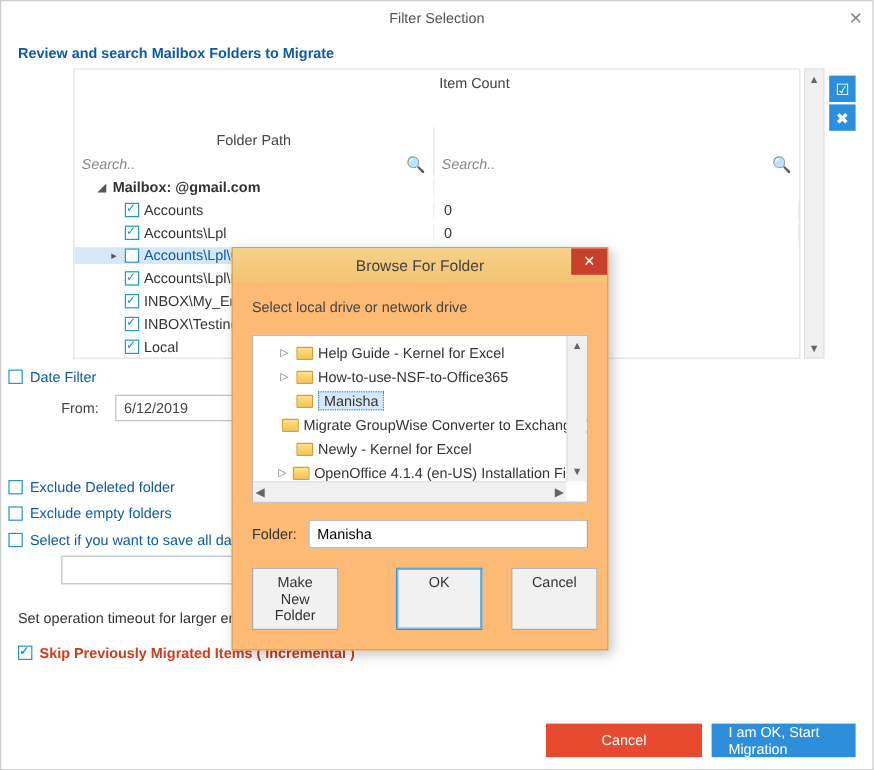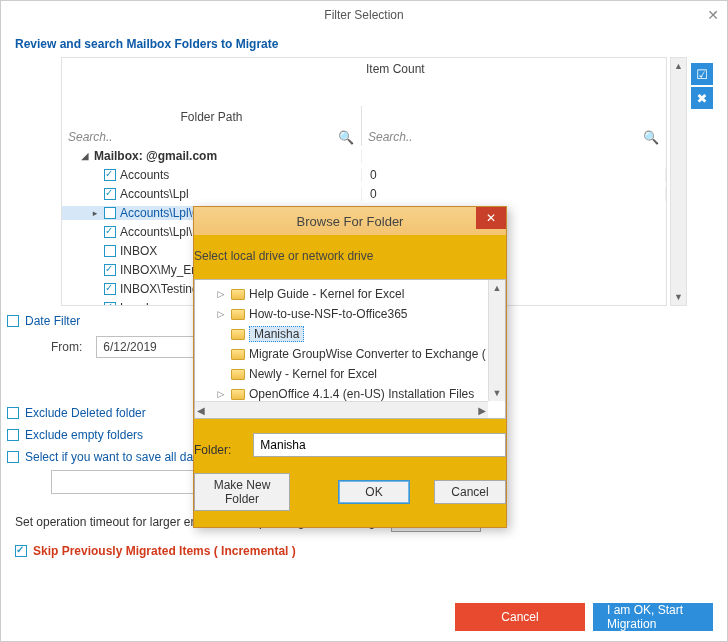--- a/index.html
+++ b/index.html
@@ -54,36 +54,36 @@
   
   .footer { position: absolute; bottom: 10px; right: 14px; display: flex; gap: 8px; }
   .btn { height: 28px; display: flex; align-items: center; justify-content: center; color: #fff; font-size: 12px; padding: 0 14px; }
   .btn-cancel { background: #e74a2e; width: 130px; }
   .btn-start { background: #2d8fdb; width: 120px; }
   
   
   .modal { position: absolute; left: 192px; top: 157px; width: 314px; border: 1px solid #c98b2a; background: #fff; box-shadow: 3px 3px 10px rgba(0,0,0,0.25); z-index: 50; margin-top: 48px; }
   .modal-title { background: linear-gradient(#f6d08a, #f3c471); height: 28px; display: flex; align-items: center; justify-content: center; font-size: 13px; color: #444; position: relative; }
   .modal-close { position: absolute; right: 0; top: 0; width: 30px; height: 22px; background: #c8402a; color: #fff; display: flex; align-items: center; justify-content: center; font-size: 12px; }
-  .modal-body { padding: 14px 0 16px; background: #eab308; }
+  .modal-body { padding: 14px 16px 16px; background: #fdba74; }
   .modal-sub { font-size: 12px; color: #444; margin-bottom: 16px; }
   .folder-tree { border: 1px solid #bbb; height: 140px; background: #fff; position: relative; overflow: hidden; }
   .ft-inner { padding: 4px 2px; }
   .frow { display: flex; align-items: center; height: 20px; gap: 4px; font-size: 12px; color: #333; white-space: nowrap; }
   .frow .exp { width: 12px; color: #777; font-size: 9px; text-align: center; }
   .folder-icon { width: 14px; height: 11px; background: linear-gradient(#ffe28a, #f2c14e); border: 1px solid #d1a430; border-radius: 1px; flex-shrink: 0;}
   .frow.selected span.label { border: 1px dotted #2d8fdb; background: #d6e8f7; padding: 0 4px; }
   .ft-vscroll { position: absolute; right: 0; top: 0; bottom: 17px; width: 17px; background: #f0f0f0; border-left: 1px solid #ddd; }
   .ft-vscroll .up,.ft-vscroll .down{height:16px;text-align:center;font-size:9px;color:#666;line-height:16px;}
   .ft-hscroll { position: absolute; left: 0; right: 17px; bottom: 0; height: 17px; background: #f0f0f0; border-top: 1px solid #ddd; display:flex; justify-content:space-between; align-items:center; padding:0 2px; color:#666; font-size:10px;}
   
-  .folder-field { display: flex; align-items: flex-end; gap: 22px; margin-top: 14px; }
+  .folder-field { display: flex; align-items: center; gap: 10px; margin-top: 14px; }
   .folder-field input { flex: 1; border: 1px solid #aaa; padding: 4px 6px; font-size: 12px; }
   
-  .modal-btns { display: flex; gap: 24px; margin-top: 16px; align-items: center; }
+  .modal-btns { display: flex; gap: 24px; margin-top: 16px; }
   .win-btn { border: 1px solid #a8a8a8; background: #f1f1f1; padding: 4px 10px; font-size: 12px; color: #333; min-width: 72px; text-align: center; }
   .win-btn.primary { border-color: #3a93d4; box-shadow: 0 0 0 1px #73b6e6 inset; }
 </style>
 </head>
 <body>
 
 <div class="titlebar">
   <span class="title">Filter Selection</span>
   <span class="close">✕</span>
 </div>
@@ -146,28 +146,20 @@
         <div class="c1 indent1">
           <span class="chev"></span>
           <span class="cb checked"></span>
           <span>Accounts\Lpl\No</span>
         </div>
         <div class="c2"></div>
       </div>
       <div class="row">
         <div class="c1 indent1">
           <span class="chev"></span>
-          <span class="cb"></span>
-          <span>INBOX</span>
-        </div>
-        <div class="c2"></div>
-      </div>
-      <div class="row">
-        <div class="c1 indent1">
-          <span class="chev"></span>
           <span class="cb checked"></span>
           <span>INBOX\My_Email</span>
         </div>
         <div class="c2"></div>
       </div>
       <div class="row">
         <div class="c1 indent1">
           <span class="chev"></span>
           <span class="cb checked"></span>
           <span>INBOX\Testing M</span>

